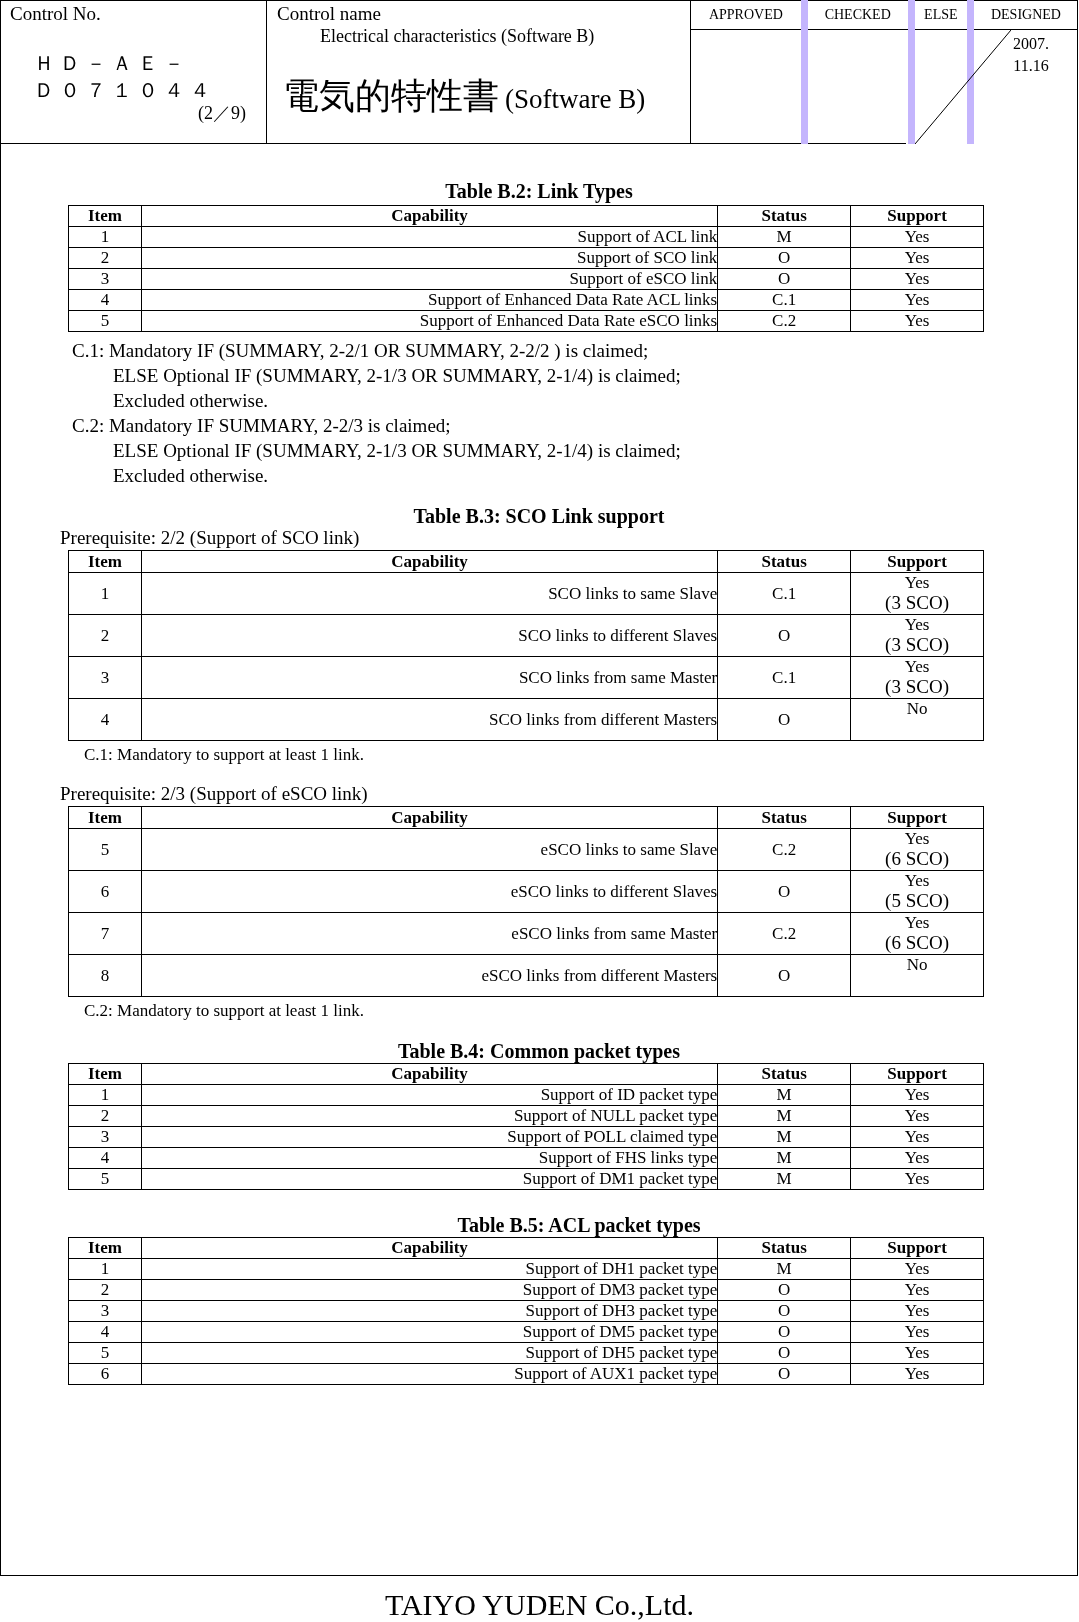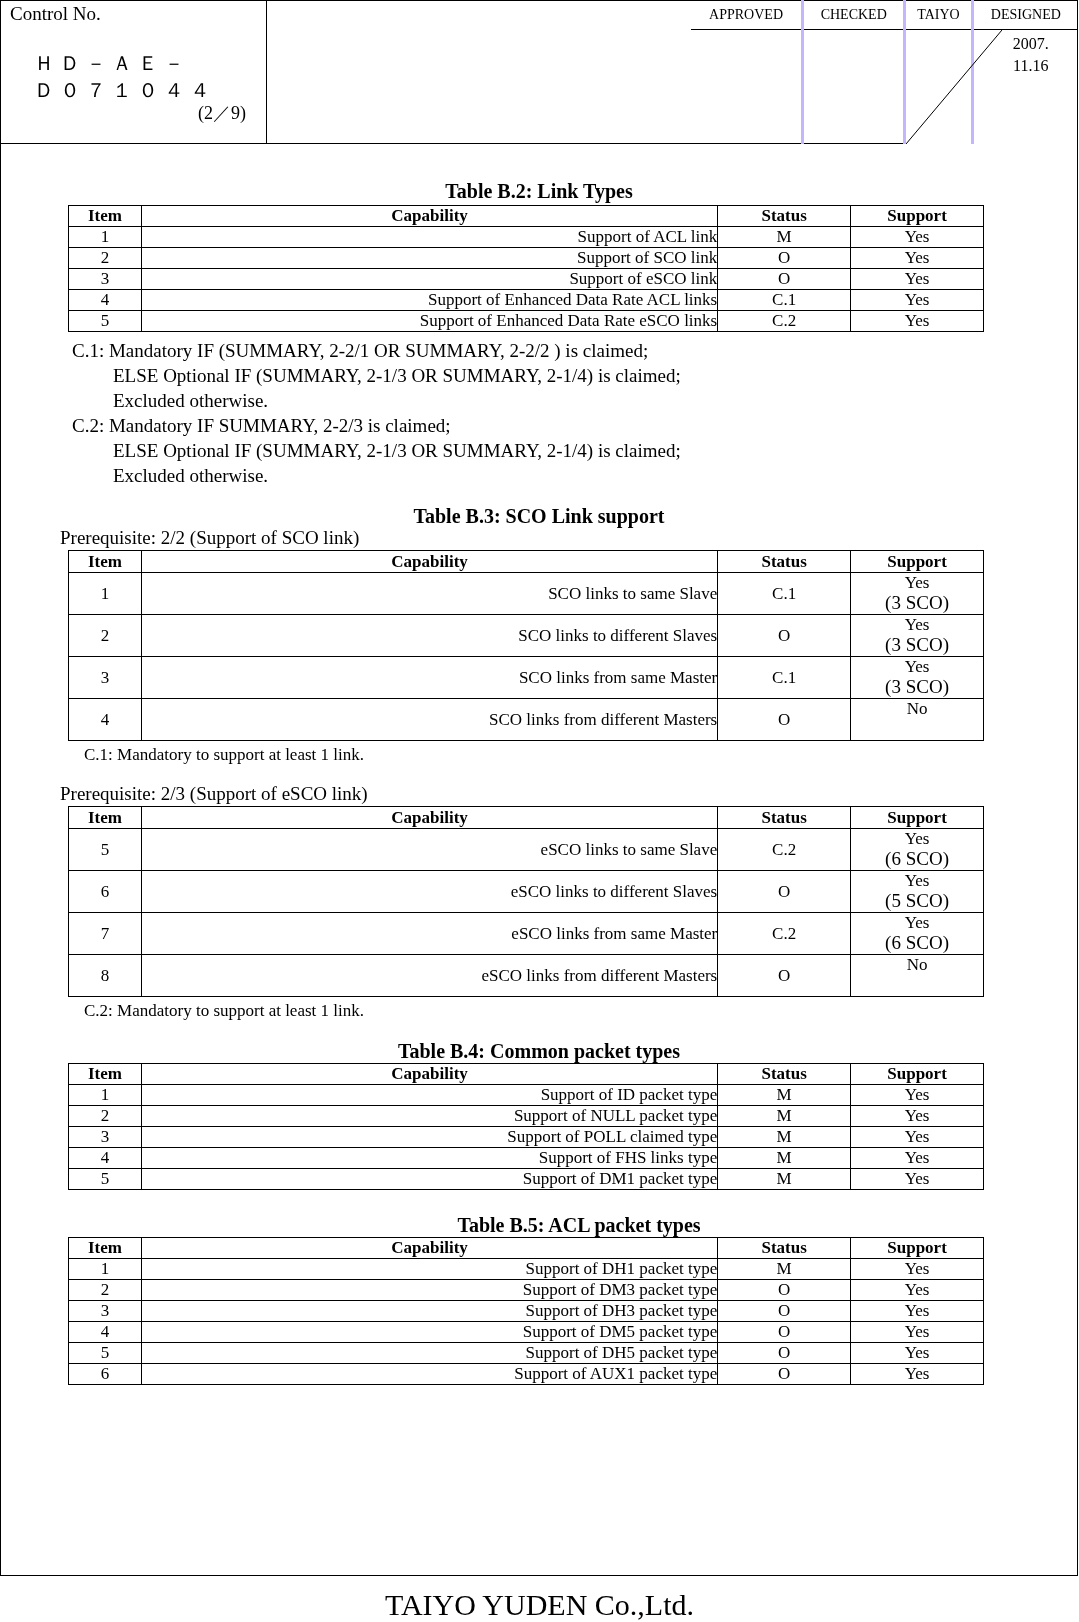--- a/index.html
+++ b/index.html
@@ -10,21 +10,21 @@
   .c-no { left:0; width:267px; border-right:1px solid #000; }
   .c-name { left:267px; width:424px; border-right:1px solid #000; }
   .lbl { position:absolute; font-size:19px; left:10px; top:3px; }
   .ctrlnum { position:absolute; left:34px; top:50px; font-size:20px; letter-spacing:6px; line-height:27px; }
   .page { position:absolute; right:20px; top:101px; font-size:18px; }
   .en-title { position:absolute; left:53px; top:26px; font-size:18px; }
   .jp-title { position:absolute; left:16px; top:72px; font-size:36px; font-family:"DejaVu Sans",sans-serif; white-space:nowrap; }
   .jp-title .sw { font-family:"Liberation Serif",serif; font-size:27px; margin-left:6px; }
   .sign { position:absolute; left:691px; top:0; width:387px; height:144px; }
   .sign table { border-collapse:collapse; width:387px; height:144px; }
-  .sign td { border-left:3px solid #c4b5fd; border-bottom:1px solid #000; text-align:center; font-size:14px; padding:0; }
+  .sign td { border-left:7px solid #c4b5fd; border-bottom:1px solid #000; text-align:center; font-size:14px; padding:0; }
   .sign tr:last-child td { border-bottom:none; }
   .sign tr.h td { height:29px; }
   .sign td.first { border-left:none; }
   .dcell { position:relative; }
   .diag { position:absolute; inset:0; }
   .date { text-align:center; vertical-align:top; font-size:16px !important; padding:3px 0 0 10px !important; line-height:22px; }
   .ttitle { position:absolute; width:1078px; text-align:center; font-weight:bold; font-size:20px; }
   .prereq { position:absolute; left:60px; font-size:19px; }
   .note { position:absolute; font-size:19px; line-height:25px; }
   .note.small { font-size:17px; }
@@ -46,27 +46,32 @@
 
 <div class="header">
   <div class="hcell c-no">
     <div class="lbl">Control No.</div>
     <div class="ctrlnum">
       <div>ＨＤ－ＡＥ－</div>
       <div>Ｄ０７１０４４</div>
     </div>
     <div class="page">(2／9)</div>
   </div>
+  <div class="hcell c-name">
+    <div class="lbl">Control name</div>
+    <div class="en-title">Electrical characteristics (Software B)</div>
+    <div class="jp-title"><span>電気的特性書</span><span class="sw">(Software B)</span></div>
+  </div>
   <div class="sign">
     <table>
       <tbody>
           <tr class="h">
         <td class="first">APPROVED</td>
         <td>CHECKED</td>
-        <td>TAIYO</td>
+        <td>ELSE</td>
         <td>DESIGNED</td>
       </tr>
       <tr>
         <td class="first"></td>
         <td></td>
         <td class="dcell">
           <svg class="diag" width="96" height="114" viewBox="0 0 96 114" preserveAspectRatio="none">
                 <line x1="0" y1="114" x2="96" y2="0" stroke="#000" stroke-width="1"></line>
               </svg>
         </td>

